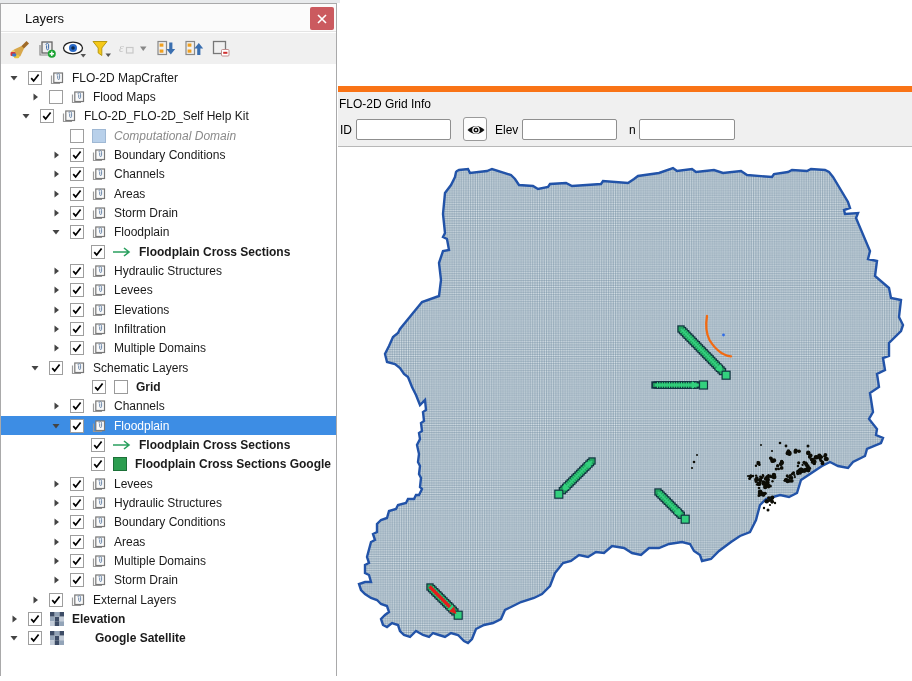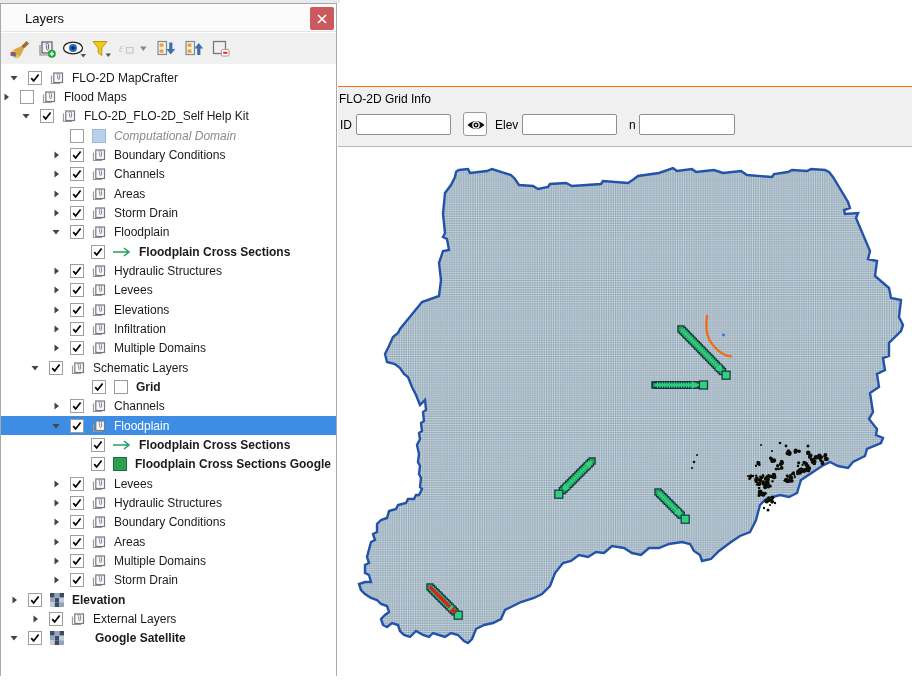--- a/index.html
+++ b/index.html
@@ -14,21 +14,21 @@
 #tree { position:absolute; left:0; top:64px; width:335px; height:608px; background:#fff; overflow:hidden; }
 .row { position:relative; height:19.33px; display:flex; align-items:center; white-space:nowrap; }
 .row.sel { background:#3d8de4; }
 .row.sel .lbl { color:#fff; }
 .exp { width:10px; height:10px; flex:0 0 10px; margin-right:9px; }
 .cb { width:14px; height:14px; flex:0 0 14px; background:#fff; border:1px solid #9e9e9e; margin-right:7px; position:relative; }
 .cb svg { position:absolute; left:0; top:0; width:12px; height:12px; }
 .licon { width:16px; height:16px; flex:0 0 auto; margin-right:6px; }
 .sq { width:14px; height:14px; flex:0 0 14px; border:1px solid #888; margin-right:7px; margin-left:1px; }
 .lbl { font-size:12px; color:#1a1a1a; padding-left:1px; }
-#gridinfo { position:absolute; left:338px; top:86px; width:574px; height:61px; background:#f0f0f0; border-top:1px solid #f97316; border-bottom:1px solid #b8b8b8; }
+#gridinfo { position:absolute; left:338px; top:86px; width:574px; height:61px; background:#f0f0f0; border-top:6px solid #f97316; border-bottom:1px solid #b8b8b8; }
 #gridinfo .gtitle { position:absolute; left:1px; top:5px; font-size:12px; color:#000; }
 #gridinfo .lab { position:absolute; top:31px; font-size:12px; color:#000; }
 #gridinfo input { position:absolute; top:27px; height:21px; border:1px solid #8f8f8f; border-radius:2px; background:#fff; }
 #eyebtn { position:absolute; left:125px; top:25px; width:24px; height:24px; background:#fdfdfd; border:1px solid #9a9a9a; border-radius:3px; }
 #map { position:absolute; left:338px; top:148px; width:574px; height:533px; }
 </style></head>
 <body>
 <div id="sliver"></div>
 
 <div id="panel">
@@ -99,21 +99,21 @@
             <path d="M2.6 7.2 L5.4 10.4 L11.2 2.8" stroke="#000" stroke-width="2.0" fill="none"></path>
           </svg>
         </span>
         <svg class="licon" viewBox="0 0 16 16">
           <path d="M2.5 5.5 v8 h8.5" fill="none" stroke="#9a9a9a" stroke-width="1.2"></path>
           <rect x="4.8" y="3" width="8.7" height="9.5" fill="#fafafa" stroke="#787878" stroke-width="1.2"></rect>
           <path d="M8 5.2 c0-2 2.6-2 2.6 0 v3.2 c0 1.5-1.9 1.5-1.9 0 v-2.9" fill="none" stroke="#6b87aa" stroke-width="1"></path>
         </svg>
         <span class="lbl" style="">FLO-2D MapCrafter</span>
       </div>
-<div class="row" style="">
+<div class="row" style="padding-left:29px">
         <svg class="exp" viewBox="0 0 10 10">
           <path d="M3.5 1.5 L8 5 L3.5 8.5 Z" fill="#444"></path>
         </svg>
         <span class="cb"></span>
         <svg class="licon" viewBox="0 0 16 16">
           <path d="M2.5 5.5 v8 h8.5" fill="none" stroke="#9a9a9a" stroke-width="1.2"></path>
           <rect x="4.8" y="3" width="8.7" height="9.5" fill="#fafafa" stroke="#787878" stroke-width="1.2"></rect>
           <path d="M8 5.2 c0-2 2.6-2 2.6 0 v3.2 c0 1.5-1.9 1.5-1.9 0 v-2.9" fill="none" stroke="#6b87aa" stroke-width="1"></path>
         </svg>
         <span class="lbl" style="">Flood Maps</span>
@@ -480,20 +480,36 @@
           <svg viewBox="0 0 14 14">
             <path d="M2.6 7.2 L5.4 10.4 L11.2 2.8" stroke="#000" stroke-width="2.0" fill="none"></path>
           </svg>
         </span>
         <svg class="licon" viewBox="0 0 16 16">
           <path d="M2.5 5.5 v8 h8.5" fill="none" stroke="#9a9a9a" stroke-width="1.2"></path>
           <rect x="4.8" y="3" width="8.7" height="9.5" fill="#fafafa" stroke="#787878" stroke-width="1.2"></rect>
           <path d="M8 5.2 c0-2 2.6-2 2.6 0 v3.2 c0 1.5-1.9 1.5-1.9 0 v-2.9" fill="none" stroke="#6b87aa" stroke-width="1"></path>
         </svg>
         <span class="lbl" style="">Storm Drain</span>
+      </div>
+<div class="row" style="padding-left:29px">
+        <svg class="exp" viewBox="0 0 10 10">
+          <path d="M3.5 1.5 L8 5 L3.5 8.5 Z" fill="#444"></path>
+        </svg>
+        <span class="cb">
+          <svg viewBox="0 0 14 14">
+            <path d="M2.6 7.2 L5.4 10.4 L11.2 2.8" stroke="#000" stroke-width="2.0" fill="none"></path>
+          </svg>
+        </span>
+        <svg class="licon" viewBox="0 0 16 16">
+          <path d="M2.5 5.5 v8 h8.5" fill="none" stroke="#9a9a9a" stroke-width="1.2"></path>
+          <rect x="4.8" y="3" width="8.7" height="9.5" fill="#fafafa" stroke="#787878" stroke-width="1.2"></rect>
+          <path d="M8 5.2 c0-2 2.6-2 2.6 0 v3.2 c0 1.5-1.9 1.5-1.9 0 v-2.9" fill="none" stroke="#6b87aa" stroke-width="1"></path>
+        </svg>
+        <span class="lbl" style="">External Layers</span>
       </div>
 <div class="row" style="padding-left:8px">
         <svg class="exp" viewBox="0 0 10 10">
           <path d="M3.5 1.5 L8 5 L3.5 8.5 Z" fill="#444"></path>
         </svg>
         <span class="cb">
           <svg viewBox="0 0 14 14">
             <path d="M2.6 7.2 L5.4 10.4 L11.2 2.8" stroke="#000" stroke-width="2.0" fill="none"></path>
           </svg>
         </span>
@@ -503,36 +519,20 @@
           <rect x="10.3" y="1" width="4.7" height="4.7" fill="#3d4c66"></rect>
           <rect x="5.7" y="5.7" width="4.7" height="4.7" fill="#3d4c66"></rect>
           <rect x="5.7" y="1" width="4.7" height="4.7" fill="#93a4b8"></rect>
           <rect x="1" y="5.7" width="4.7" height="4.7" fill="#93a4b8"></rect>
           <rect x="10.3" y="5.7" width="4.7" height="4.7" fill="#c3ccd8"></rect>
           <rect x="1" y="10.3" width="4.7" height="4.7" fill="#c3ccd8"></rect>
           <rect x="5.7" y="10.3" width="4.7" height="4.7" fill="#3d4c66"></rect>
           <rect x="10.3" y="10.3" width="4.7" height="4.7" fill="#93a4b8"></rect>
         </svg>
         <span class="lbl" style="font-weight:bold;">Elevation</span>
-      </div>
-<div class="row" style="padding-left:29px">
-        <svg class="exp" viewBox="0 0 10 10">
-          <path d="M3.5 1.5 L8 5 L3.5 8.5 Z" fill="#444"></path>
-        </svg>
-        <span class="cb">
-          <svg viewBox="0 0 14 14">
-            <path d="M2.6 7.2 L5.4 10.4 L11.2 2.8" stroke="#000" stroke-width="2.0" fill="none"></path>
-          </svg>
-        </span>
-        <svg class="licon" viewBox="0 0 16 16">
-          <path d="M2.5 5.5 v8 h8.5" fill="none" stroke="#9a9a9a" stroke-width="1.2"></path>
-          <rect x="4.8" y="3" width="8.7" height="9.5" fill="#fafafa" stroke="#787878" stroke-width="1.2"></rect>
-          <path d="M8 5.2 c0-2 2.6-2 2.6 0 v3.2 c0 1.5-1.9 1.5-1.9 0 v-2.9" fill="none" stroke="#6b87aa" stroke-width="1"></path>
-        </svg>
-        <span class="lbl" style="">External Layers</span>
       </div>
 <div class="row" style="padding-left:8px">
         <svg class="exp" viewBox="0 0 10 10">
           <path d="M1.5 3 L8.5 3 L5 7.5 Z" fill="#444"></path>
         </svg>
         <span class="cb">
           <svg viewBox="0 0 14 14">
             <path d="M2.6 7.2 L5.4 10.4 L11.2 2.8" stroke="#000" stroke-width="2.0" fill="none"></path>
           </svg>
         </span>

